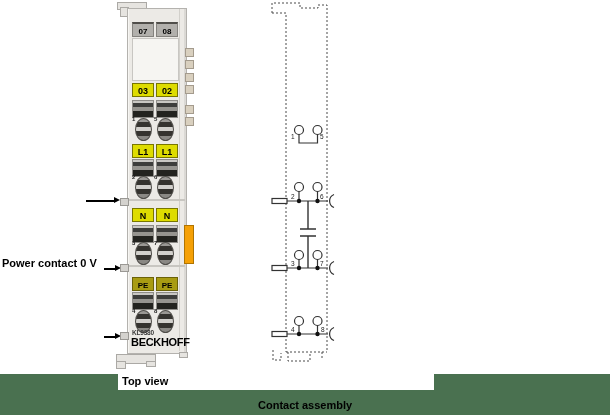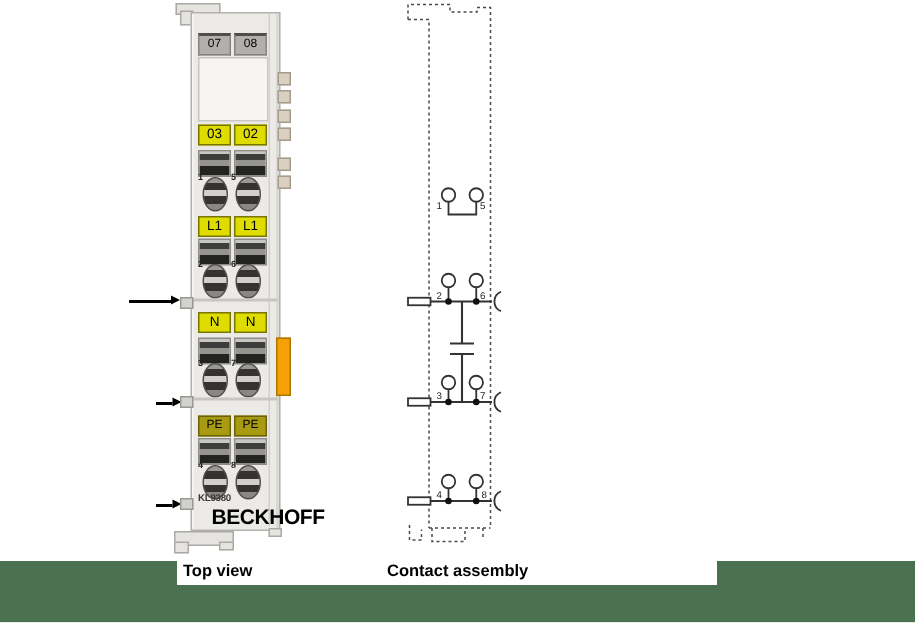--- a/index.html
+++ b/index.html
@@ -13,50 +13,53 @@
   .arrow::after{content:"";position:absolute;right:-6px;top:-2.8px;
     border-left:6px solid #000;border-top:3.5px solid transparent;border-bottom:3.5px solid transparent;}
 
   
   .mod-body{position:absolute;left:127px;top:8px;width:58px;height:344px;
     background:var(--body,#eceae6);border:1px solid #b4b2ae;
     box-shadow:inset -2px 0 0 #dbd9d5, inset 1px 0 0 #f7f6f3;}
   .hook{position:absolute;background:#e6e4e0;border:1px solid #aba9a5;}
   .vseam{position:absolute;left:179px;top:9px;width:1px;height:342px;background:#d2d0cb;}
   .seam{position:absolute;left:128px;width:57px;height:2px;background:#c8c6c1;}
-  .cell{position:absolute;width:20px;height:12px;display:flex;align-items:flex-start;justify-content:center;
-        font-weight:normal;color:#000;}
+  .cell{position:absolute;width:20px;height:12px;display:flex;align-items:flex-end;justify-content:center;
+        font-weight:bold;color:#000;}
   .gray-cell{background:var(--gray-label,#b2b0ac);border:1px solid #84827e;border-top:2px solid #504e4a;font-size:8px;}
   .yellow-cell{background:var(--yellow,#dedc00);border:1px solid #787600;font-size:9px;height:12px;}
   .pe-cell{background:var(--pe-yellow,#a89b12);border:1px solid #6b6208;font-size:8px;}
   .descbox{position:absolute;left:132px;top:38px;width:45px;height:41px;background:#f6f5f2;border:1px solid #c8c6c2;}
   .slot{position:absolute;width:20px;height:16px;border:1px solid #8e8c88;
     background:linear-gradient(180deg,#c9c7c3 0,#c9c7c3 2px,#3d3d3b 2px,#3d3d3b 6px,#96948f 6px,#96948f 10px,#23231f 10px,#23231f 16px);}
   .oval{position:absolute;width:15px;height:21px;border-radius:50%;border:1px solid #504e4a;
     background:linear-gradient(180deg,#9a9894 0,#9a9894 3px,#35332f 3px,#35332f 8px,#d2d0cc 8px,#d2d0cc 12px,#35332f 12px,#35332f 17px,#8a8884 17px);}
   .tnum{position:absolute;font-size:6px;line-height:6px;color:#222;font-weight:bold;}
   .rtab{position:absolute;left:185px;width:7px;height:7px;background:#d9d0bf;border:1px solid #a49b8d;}
   .ltab{position:absolute;left:120px;width:7px;height:6px;background:#d4d2ce;border:1px solid #9a9894;}
   .orange-part{position:absolute;left:184px;top:225px;width:8px;height:37px;
     background:var(--orange,#f5a005);border:1px solid #b07400;}
   .model{position:absolute;left:132px;top:329px;font-size:6.5px;font-weight:bold;color:#3a3a3a;letter-spacing:-0.2px;}
-  .brand{position:absolute;left:141px;top:336px;font-size:14px;font-weight:bold;color:#000;letter-spacing:-0.3px;}
+  .brand{position:absolute;left:131px;top:336px;font-size:11px;font-weight:bold;color:#000;letter-spacing:-0.3px;}
 
   
   .green-band{position:absolute;left:0;top:374px;width:610px;height:41px;background:var(--green-band,#4a7150);}
-  .caption-bar{position:absolute;left:118px;top:374px;width:360px;height:16px;background:#ffffff;}
+  .caption-bar{position:absolute;left:118px;top:374px;width:316px;height:16px;background:#ffffff;}
   .caption{position:absolute;top:1px;font-size:11px;font-weight:bold;color:#000;white-space:nowrap;}
 </style>
 </head>
 <body>
 
 <div class="stage">
 
   <div class="arrow" style="left:86px;top:200px;width:28px;"></div>
 
+  <div class="ann" style="left:2px;top:257px;">
+    <span>Power contact 0 V</span>
+  </div>
   <div class="arrow" style="left:104px;top:268px;width:11px;"></div>
 
   <div class="arrow" style="left:104px;top:336px;width:11px;"></div>
 
   <div class="hook" style="left:117px;top:2px;width:28px;height:6px;"></div>
   <div class="hook" style="left:120px;top:7px;width:7px;height:8px;"></div>
 
   <div class="mod-body"></div>
   <div class="vseam"></div>
 
@@ -197,16 +200,16 @@
       <text x="31" y="266">3</text>
       <text x="60" y="266">7</text>
       <text x="31" y="332">4</text>
       <text x="61" y="332">8</text>
     </g>
   </svg>
 
   <div class="green-band"></div>
   <div class="caption-bar">
     <span class="caption" style="left:4px;">Top view</span>
-    <span class="caption" style="left:140px;">Contact assembly</span>
+    <span class="caption" style="left:140px;margin-top:24px;">Contact assembly</span>
   </div>
 
 </div>
 
 </body></html>

